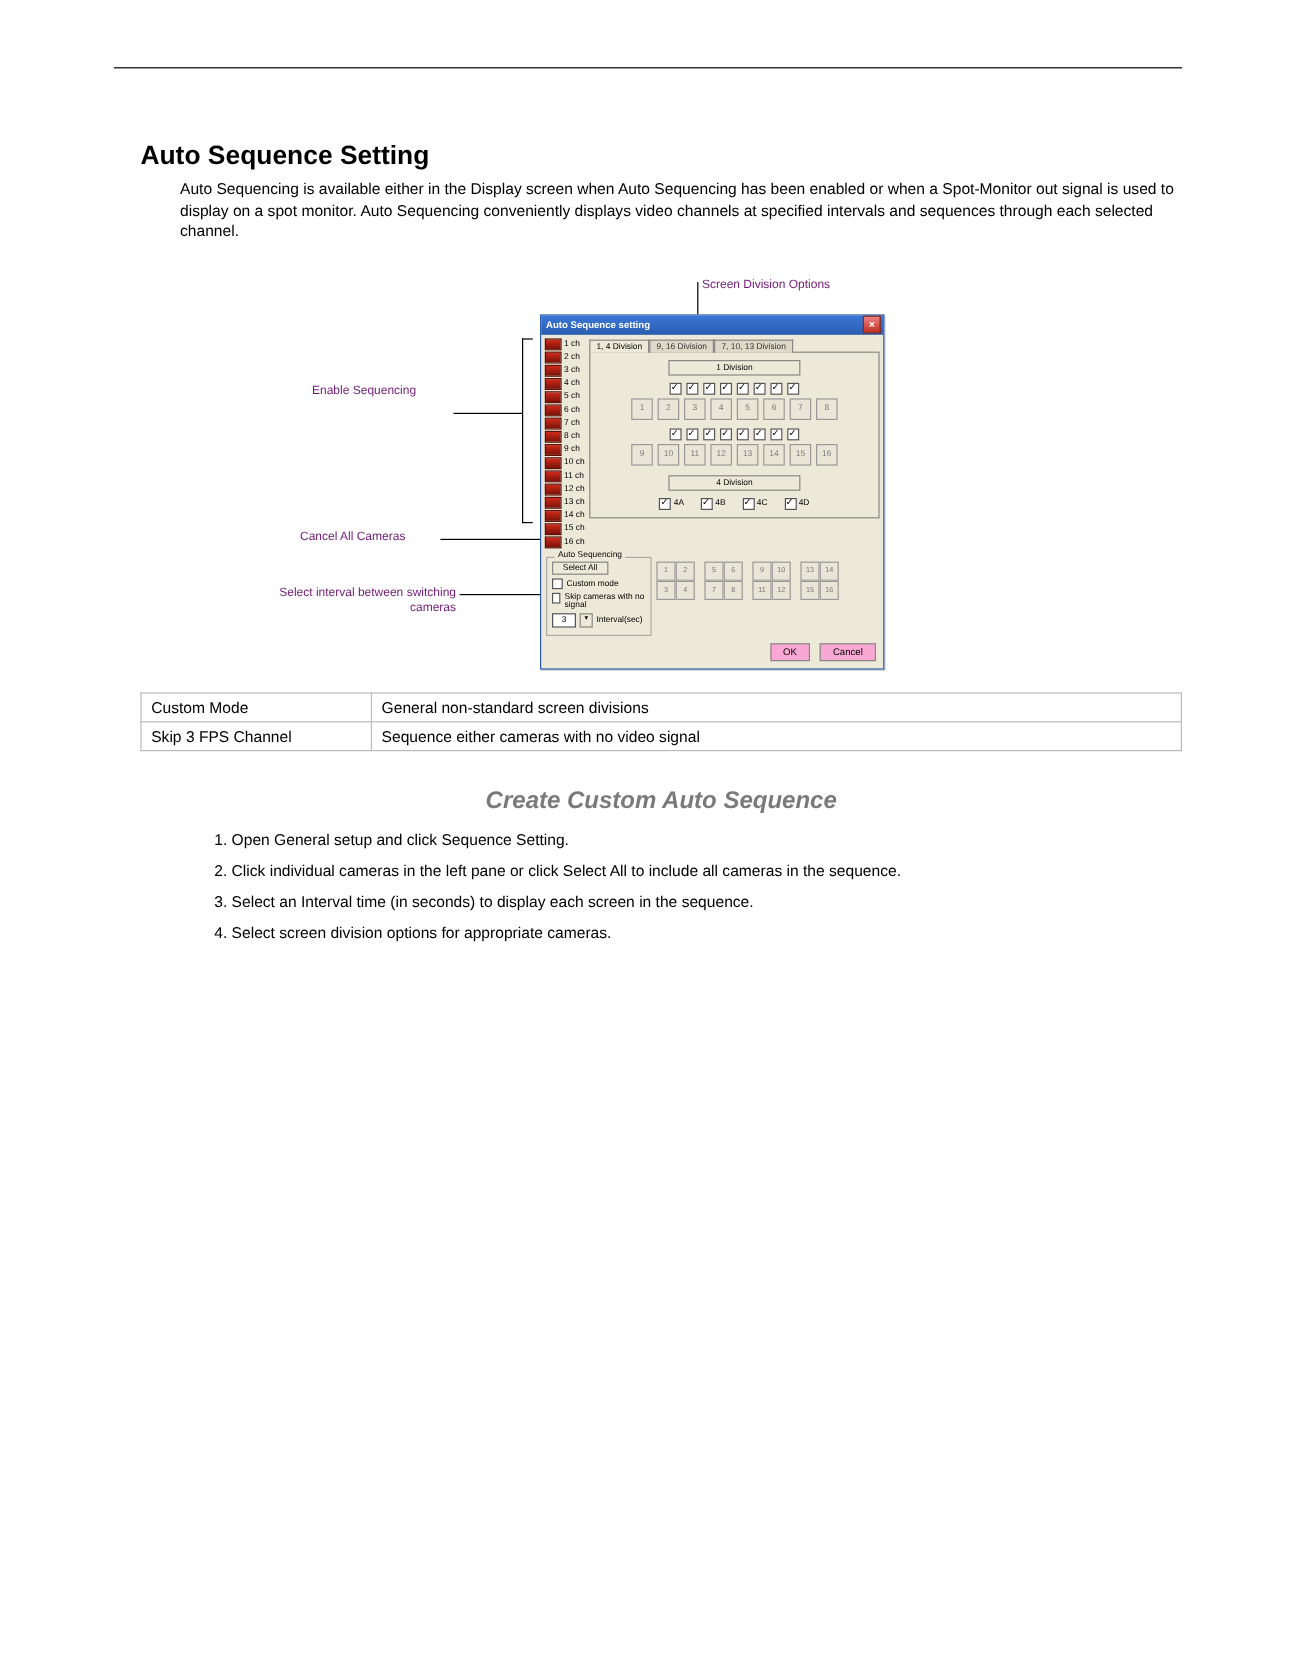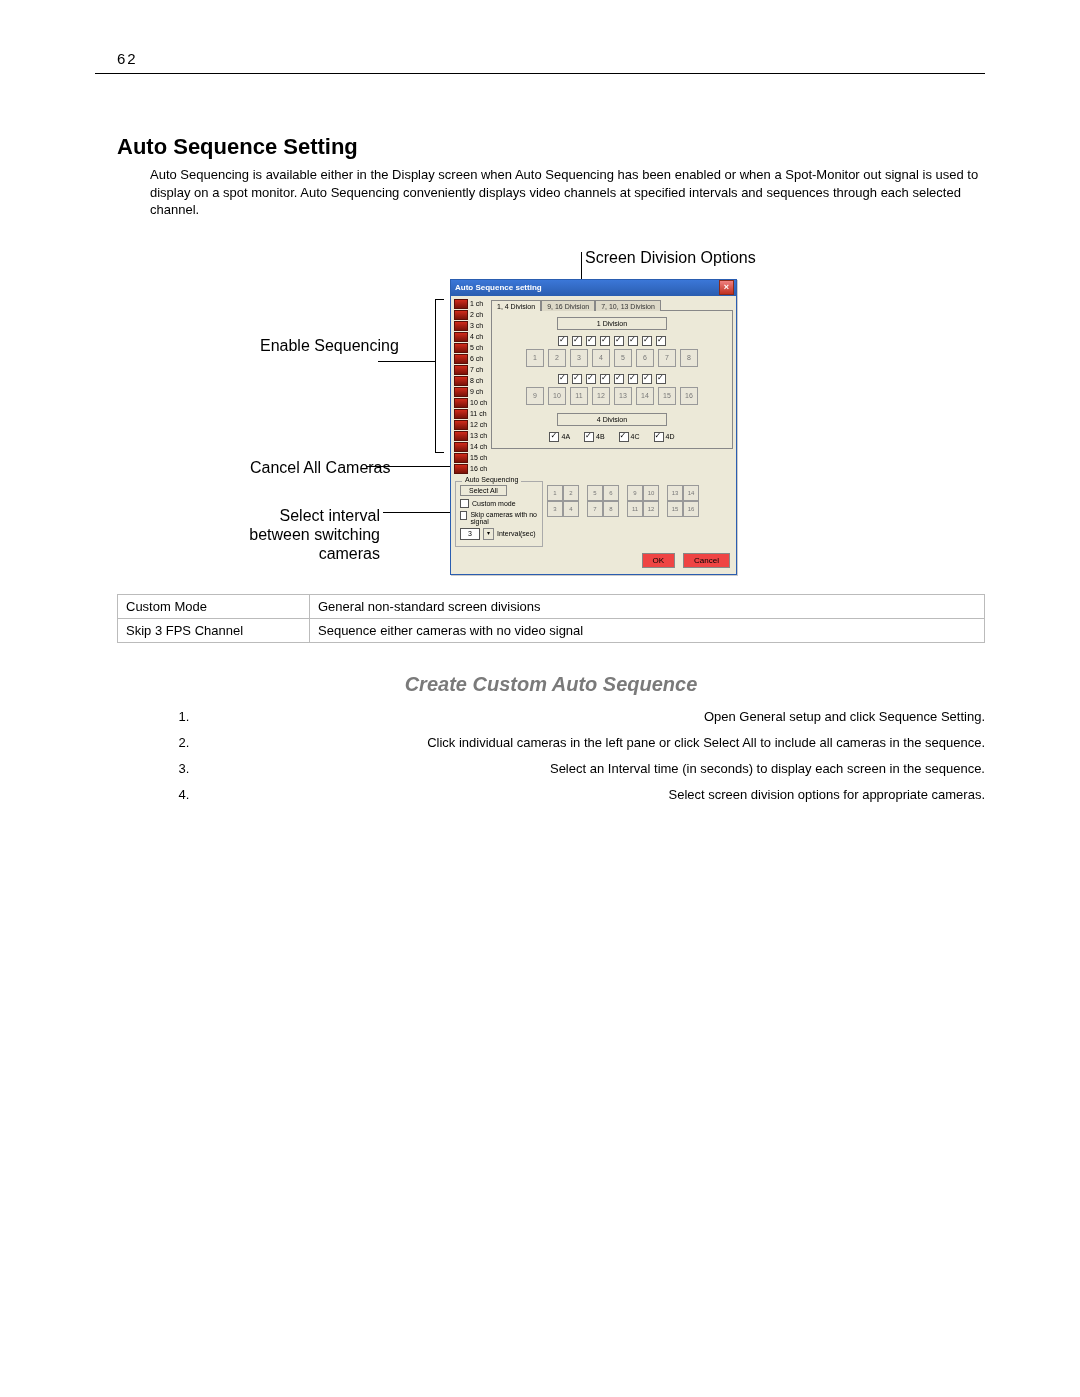--- a/index.html
+++ b/index.html
@@ -35,22 +35,22 @@
     margin: 0 0 0 55px;
   }
   .figure-area {
     margin: 30px 0 20px 0;
     position: relative;
     height: 320px;
   }
   
   .callout {
     position: absolute;
-    font-size: 16px;
-    color: #000000;
+    font-size: 10px;
+    color: #701a75;
     white-space: nowrap;
   }
   .callout-line-h { position:absolute; background:#000; height:1px; }
   .callout-line-v { position:absolute; background:#000; width:1px; }
   .callout-bracket { position:absolute; border-left:1px solid #000; border-top:1px solid #000; border-bottom:1px solid #000; }
   
   .dialog {
     position: absolute;
     left: 355px;
     top: 30px;
@@ -146,21 +146,21 @@
   }
   .tiny-chk { display:flex; align-items:center; gap:3px; font-size:7px; margin-top:3px;}
   .sq { width:7px; height:7px; border:1px solid #555; background:#fff; }
   .interval-row { display:flex; align-items:center; gap:3px; font-size:7px; margin-top:3px;}
   .interval-input {
     width:18px; height:10px; border:1px solid #555; background:#fff;
     font-size:7px; text-align:center; line-height:10px;
   }
   .drop-btn { width:9px; height:10px; border:1px solid #888; background:#ece9d8; font-size:6px; line-height:9px; text-align:center;}
   .dlg-buttons { display:flex; justify-content:flex-end; gap:8px; padding:4px 6px 6px 0;}
-  .win-btn { border:1px solid #888; padding:2px 10px; font-size:8px; background:#ef4444;}
+  .win-btn { border:1px solid #888; padding:2px 10px; font-size:8px; background:#f9a8d4;}
   
   table.opts {
     width: calc(100% - 22px);
     margin-left:22px;
     border-collapse: collapse;
     font-size: 13px;
     margin-top: 25px;
   }
   table.opts td {
     border:1px solid #bbb;
@@ -174,27 +174,26 @@
     font-weight: bold;
     color:#7a7a7a;
     margin: 30px 0 8px 22px;
     text-align: center;
   }
   ol.steps {
     font-size: 13px;
     margin: 0 0 0 70px;
     padding-left: 28px;
   }
-  ol.steps li { padding: 4px 0; line-height:1.4;text-align:right; }
+  ol.steps li { padding: 4px 0; line-height:1.4; }
 </style>
 </head>
 <body>
 
 <div class="page">
-  <div class="page-number">62</div>
   <hr class="header-rule">
 
   <h1 class="section-title">Auto Sequence Setting</h1>
   <p class="body-text">Auto Sequencing is available either in the Display screen when Auto Sequencing has been enabled or when a Spot-Monitor out signal is used to display on a spot monitor. Auto Sequencing conveniently displays video channels at specified intervals and sequences through each selected channel.</p>
 
   <div class="figure-area">
 
     <div class="callout" style="left:490px; top:0;">Screen Division Options</div>
     <div class="callout-line-v" style="left:486px; top:3px; height:37px;"></div>
     <div class="callout-line-h" style="left:486px; top:40px; width:4px;"></div>

